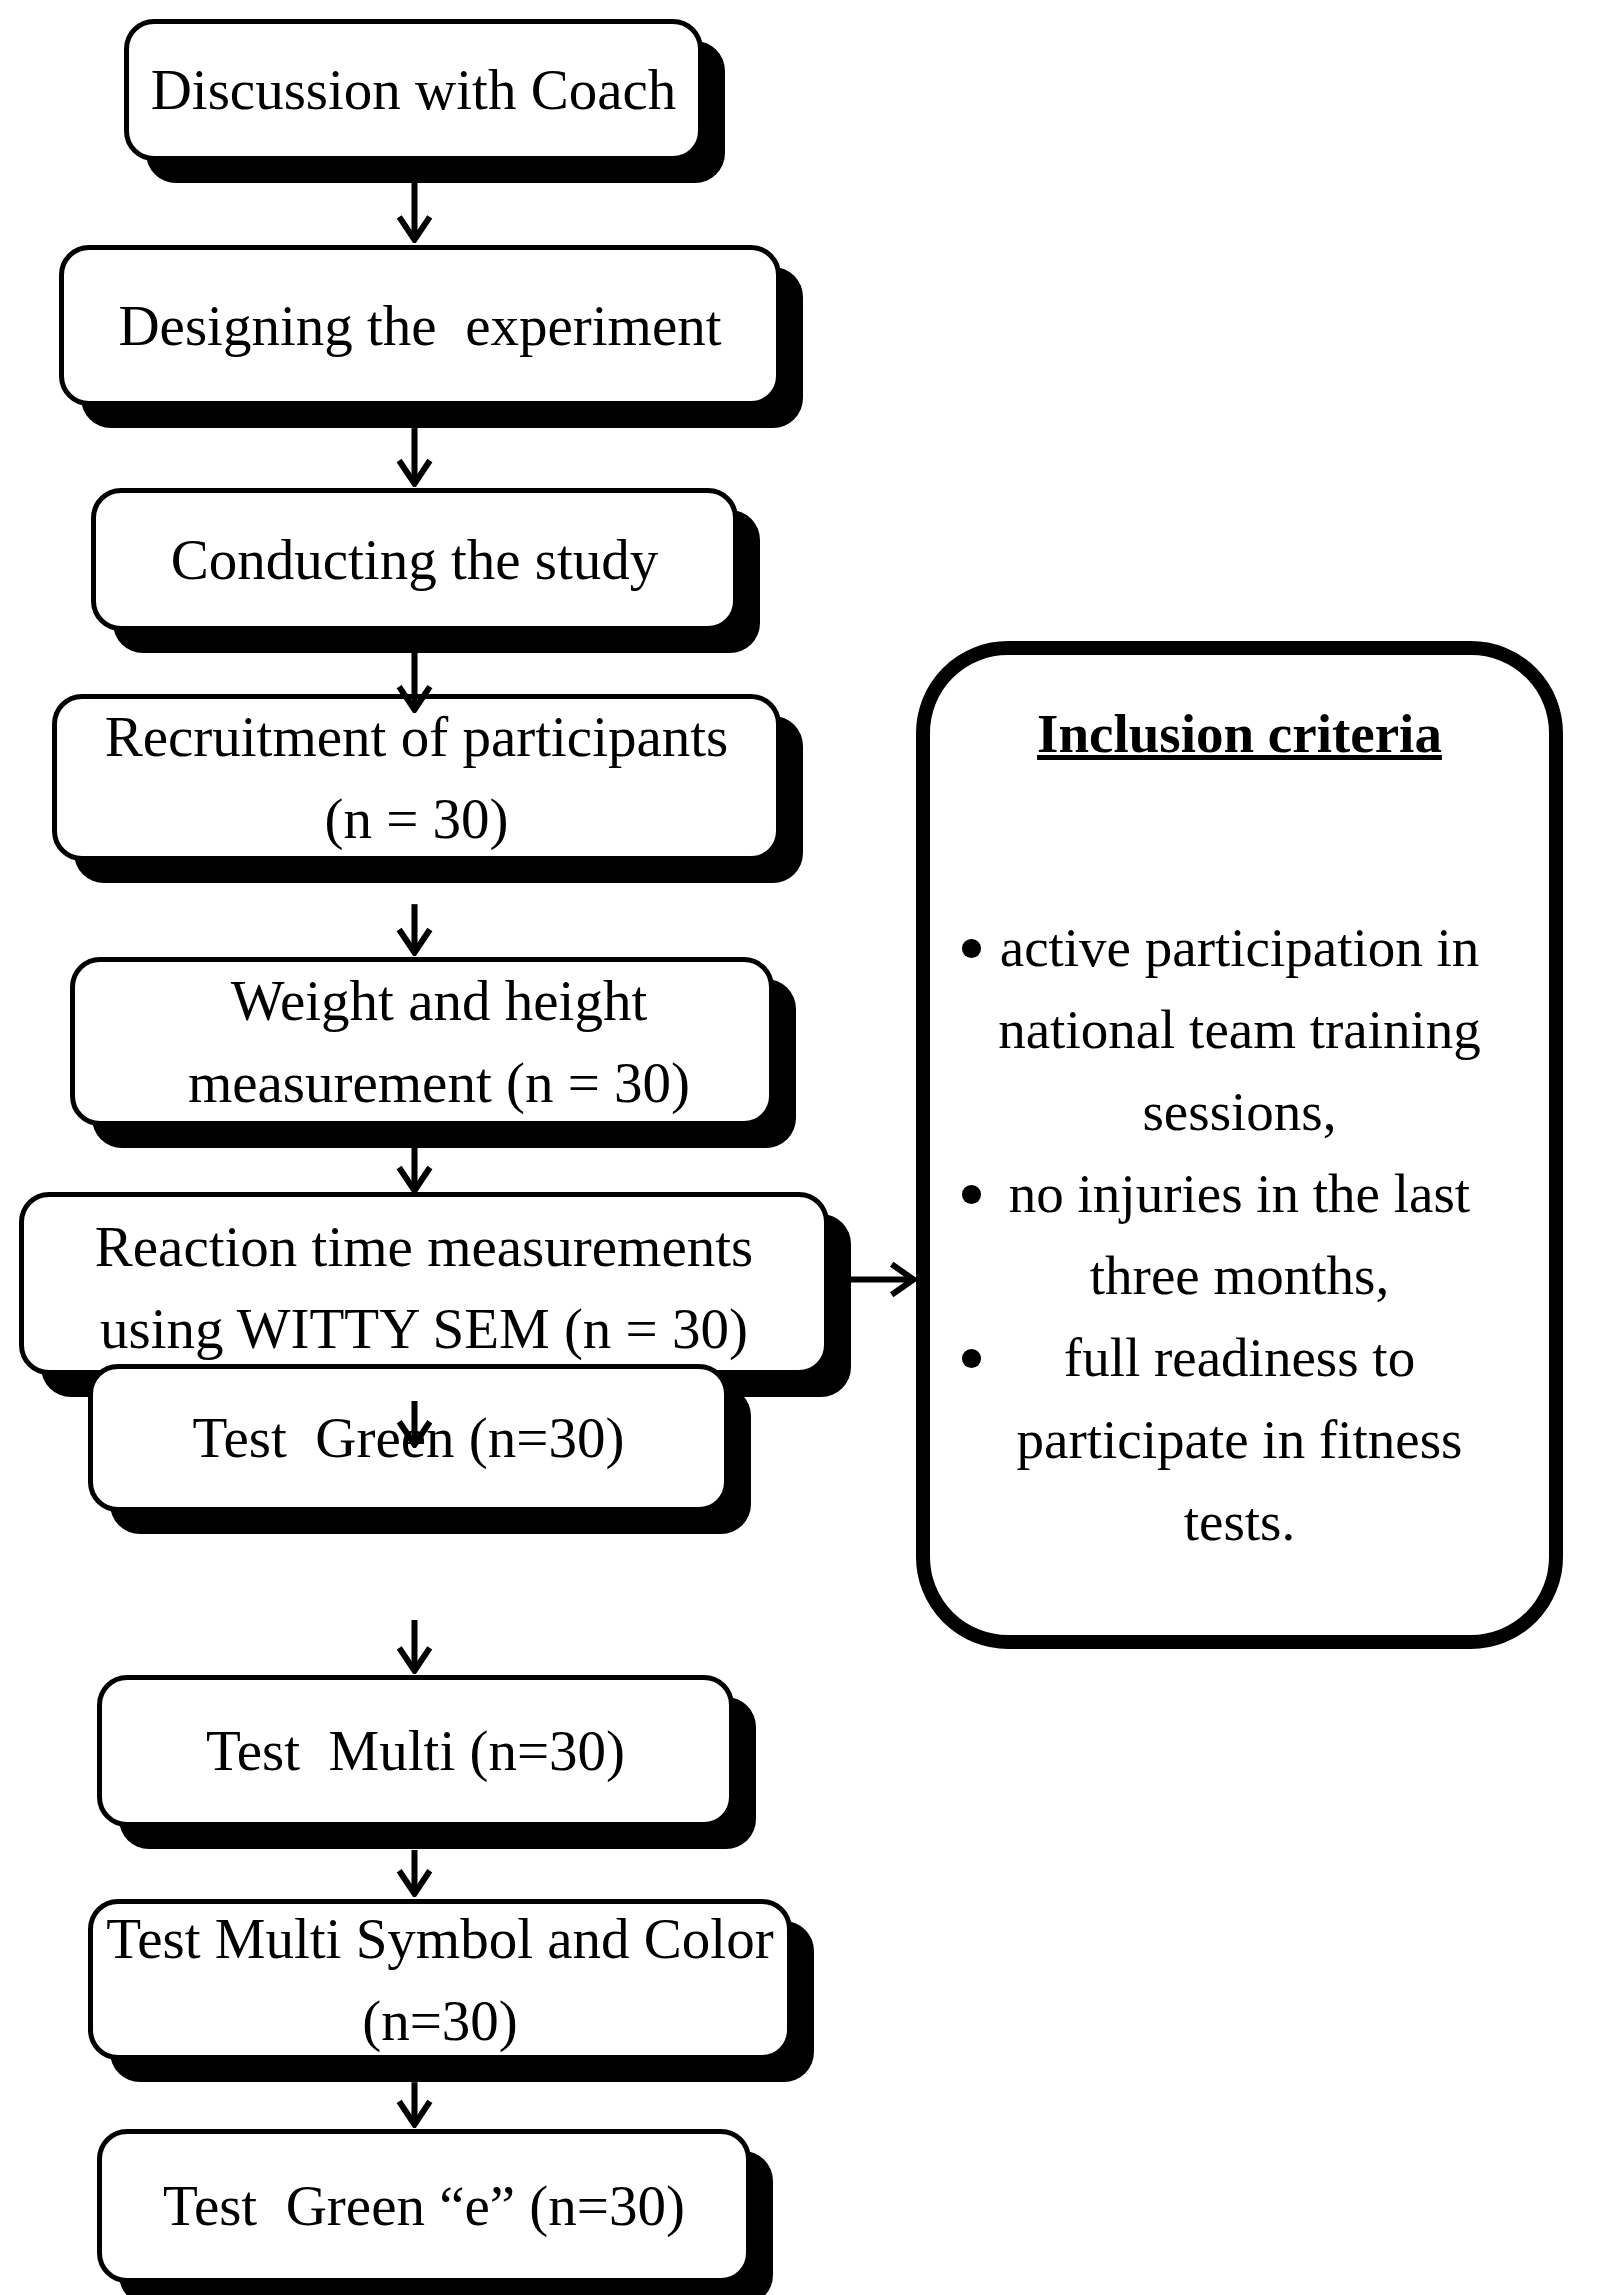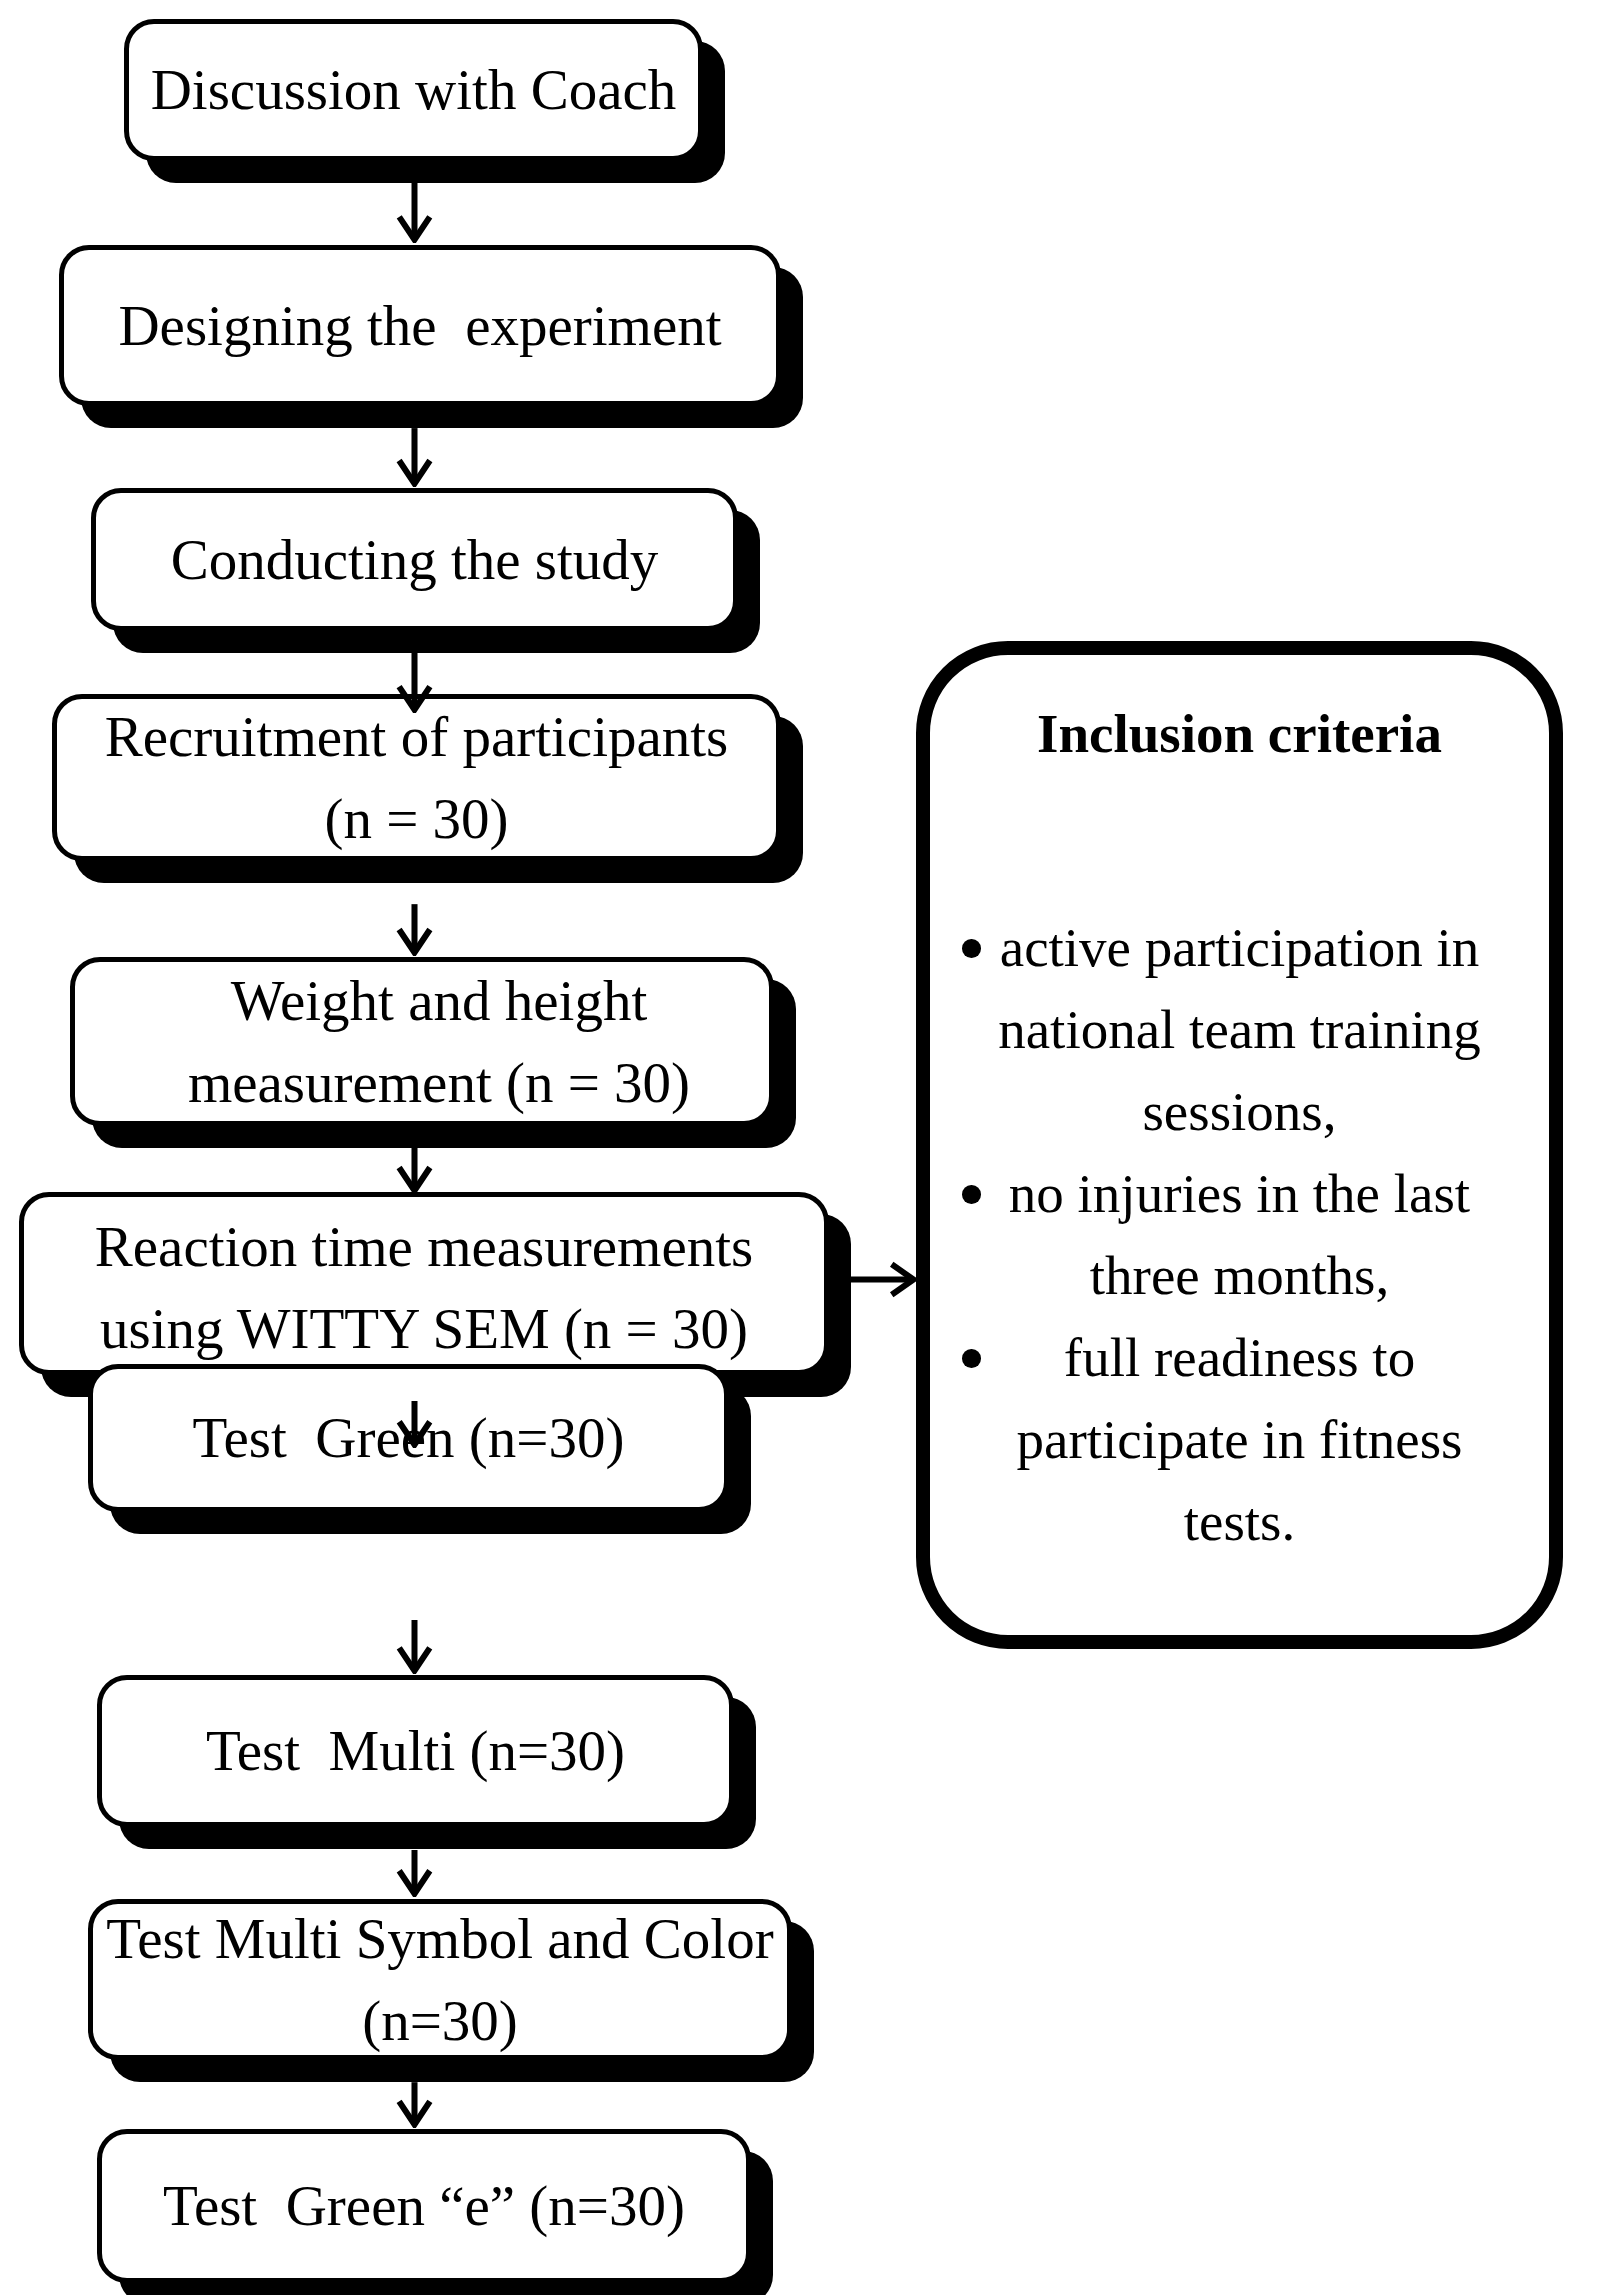--- a/index.html
+++ b/index.html
@@ -40,20 +40,21 @@
   #fb9 { left: 97px;  top: 2129px; width: 654px; height: 154px; }
   .arr { position: absolute; display: block; }
   .panel {
     position: absolute;
     left: 916px; top: 641px;
     width: 647px; height: 1008px;
     background: #ffffff;
     border: 14.3px solid #000000;
     border-radius: 92px;
     padding-top: 38px;
+    text-decoration: underline;
   }
   .panel-title {
     font-size: 55px;
     font-weight: bold;
     line-height: 82px;
     text-align: center;
   }
   .bullets { margin-top: 132px; display: flex; flex-direction: column; }
   .bullet-item {
     position: relative;

